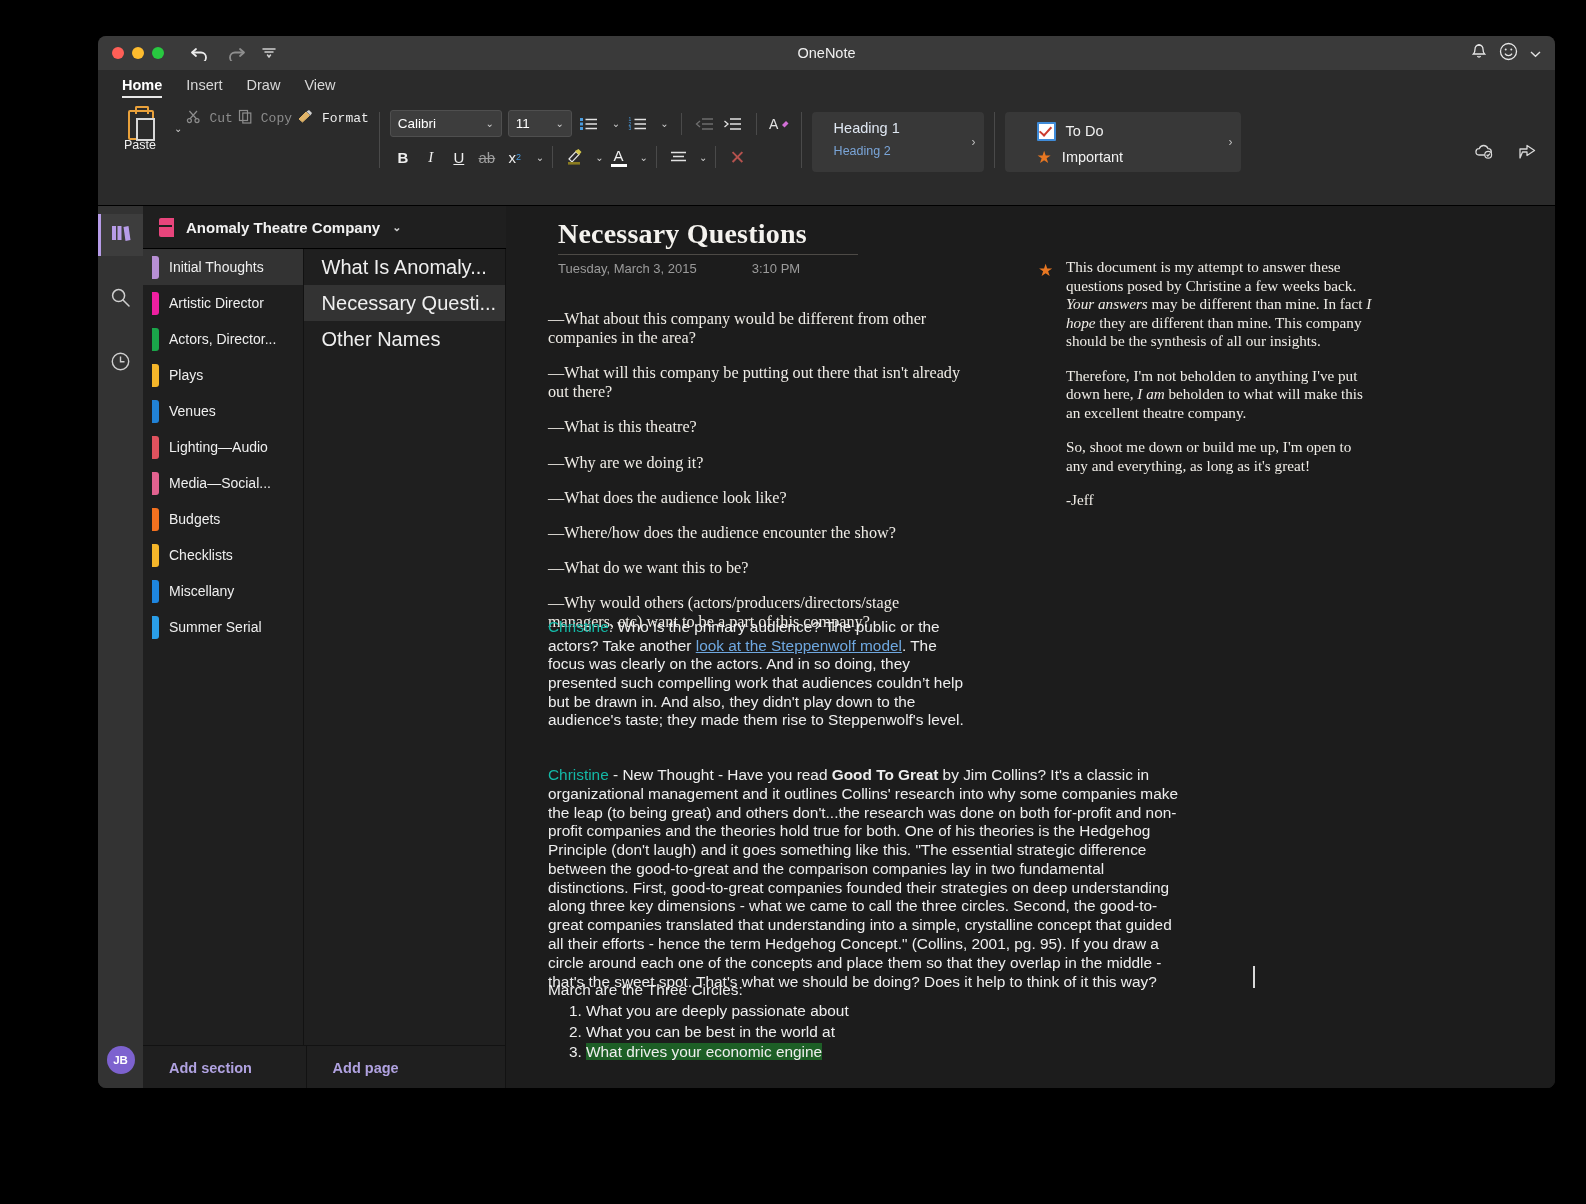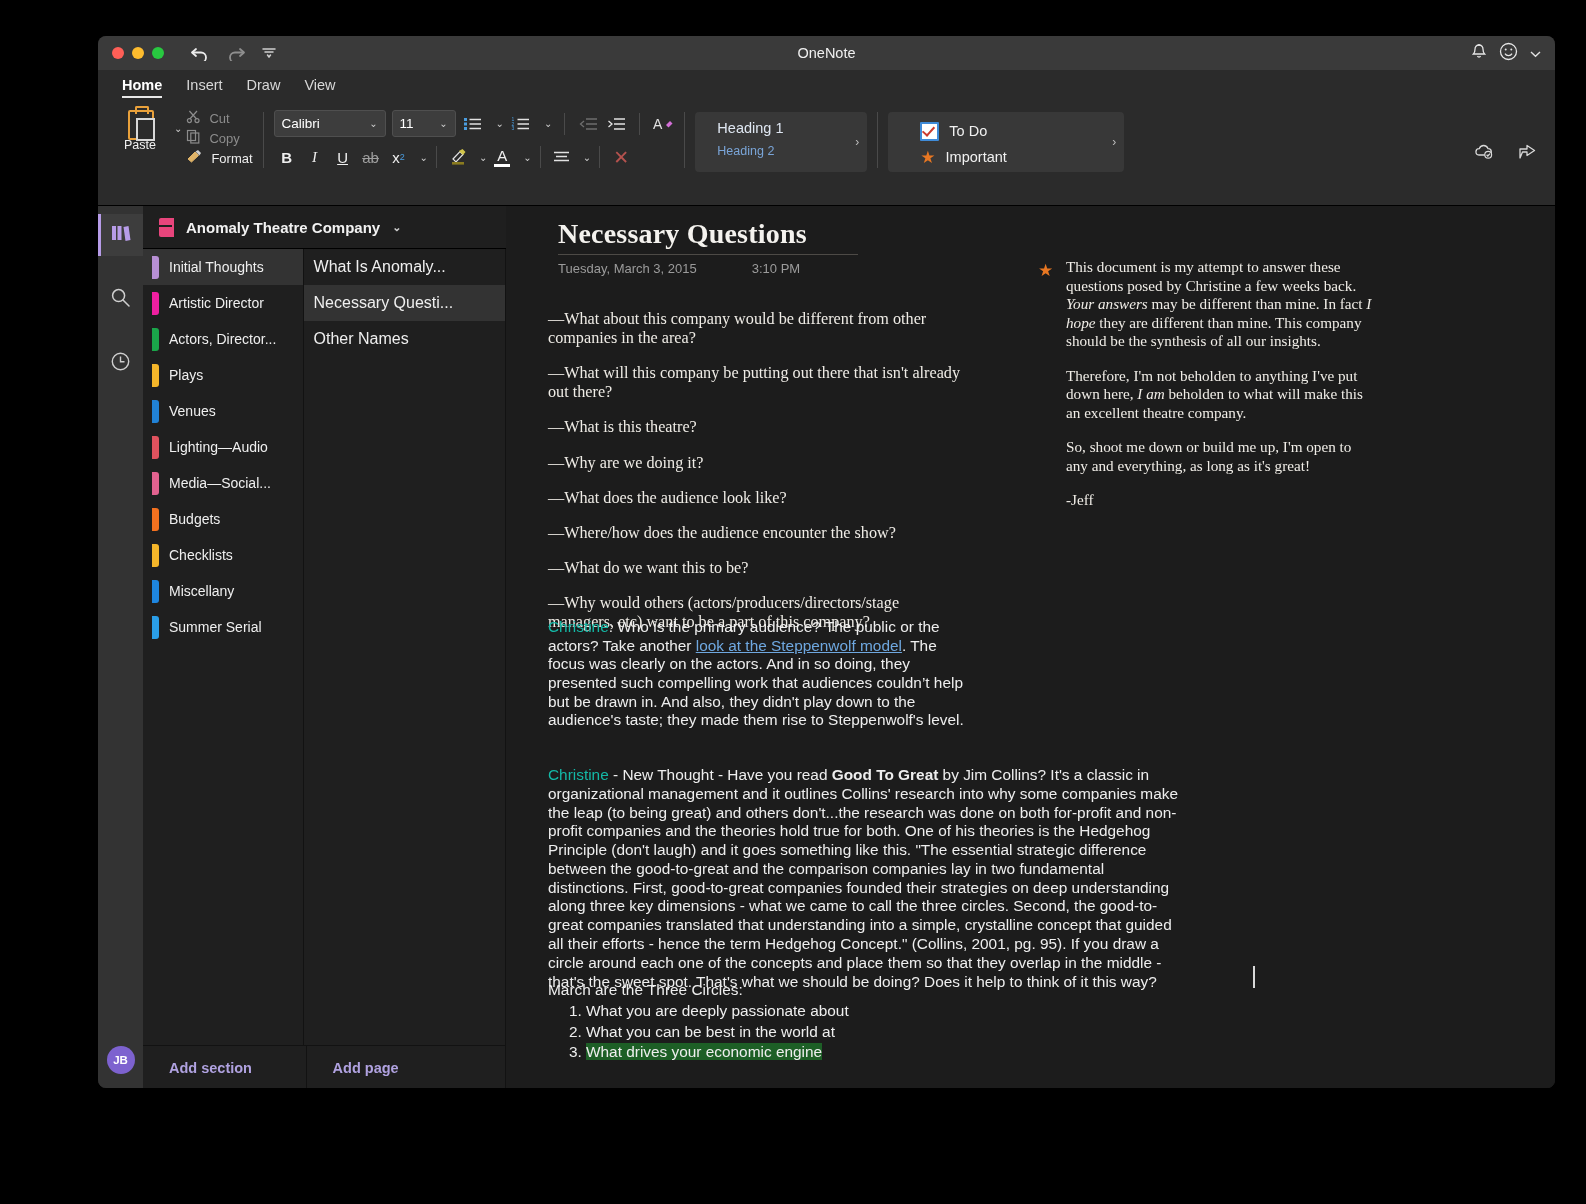--- a/index.html
+++ b/index.html
@@ -24,21 +24,21 @@
   .ribbonright{position:absolute;right:18px;top:72px;display:flex;gap:22px;color:#d9d9d9;}
   .ribbonbody{display:flex;align-items:flex-start;padding:6px 0 0 14px;gap:0;}
   .grp{display:flex;align-items:flex-start;}
   .sep{width:1px;height:56px;background:#4a4a4a;margin:8px 10px 0 10px;}
   .paste{display:flex;flex-direction:column;align-items:center;width:56px;color:#f2f2f2;font-size:12.5px;padding-top:2px;}
   .pasteRow{display:flex;align-items:center;}
   .clip{position:relative;width:28px;height:32px;}
   .clipbody{position:absolute;left:2px;top:4px;width:22px;height:26px;border:2px solid #e9a13b;border-radius:2px;background:transparent;}
   .cliptab{position:absolute;left:9px;top:0px;width:10px;height:6px;border:2px solid #e9a13b;border-bottom:none;border-radius:2px 2px 0 0;}
   .clippage{position:absolute;left:10px;top:12px;width:15px;height:19px;background:#2b2b2b;border:2px solid #d8d8d8;}
-  .cmds{display:flex;flex-direction:column;padding:4px 0 0 4px;}
+  .cmds{display:flex;flex-direction:row;gap:5px;padding:4px 0 0 4px;font-family:Liberation Mono, monospace;}
   .cmd{display:flex;align-items:center;gap:8px;font-size:13px;color:#8c8c8c;height:20px;}
   .cmd.enabled{color:#ededed;}
   .fontrow,.fmtrow{display:flex;align-items:center;gap:6px;}
   .fontrow{padding:6px 0 8px 0;}
   .selbox{background:#3d3d3d;border:1px solid #4f4f4f;border-radius:3px;height:25px;display:flex;align-items:center;justify-content:space-between;color:#fff;font-size:13.5px;padding:0 7px;}
   .selbox.font{width:96px;}
   .selbox.size{width:48px;}
   .chev{color:#cfcfcf;font-size:10px;margin-left:6px;}
   .iconbtn{color:#e2e2e2;display:flex;align-items:center;justify-content:center;height:24px;min-width:22px;font-size:13px;}
   .iconbtn.dim{color:#6e6e6e;}
@@ -65,21 +65,21 @@
   .nbicon{width:17px;height:19px;background:#e8457c;border-radius:2px;position:relative;}
   .nbicon:after{content:"";position:absolute;left:0;top:7px;width:13px;height:2px;background:#1f1f1f;}
   .nbicon:before{content:"";position:absolute;right:0;top:0;bottom:0;width:2.5px;background:#1f1f1f;}
   .panes{display:flex;flex:1;min-height:0;}
   .sections{width:160px;border-right:1px solid #121212;display:flex;flex-direction:column;}
   .pages{width:202px;border-right:1px solid #121212;display:flex;flex-direction:column;}
   .list{flex:1;overflow:hidden;}
   .sect{height:36px;display:flex;align-items:center;gap:10px;padding-left:9px;color:#efefef;font-size:14px;}
   .sect.sel{background:#333333;}
   .cbar{width:7px;height:23px;border-radius:0 3px 3px 0;}
-  .page{height:36px;display:flex;align-items:center;padding-left:10px;color:#efefef;font-size:16px;}
+  .page{height:36px;display:flex;align-items:center;padding-left:18px;color:#efefef;font-size:20px;}
   .page.sel{background:#333333;}
   .addrow{height:44px;border-top:1px solid #121212;display:flex;align-items:center;padding-left:26px;color:#b0a2e0;font-size:14.5px;font-weight:bold;}
   .avatarwrap{width:45px;background:#333333;display:flex;align-items:flex-start;justify-content:center;padding-top:10px;}
   .avatar{width:28px;height:28px;border-radius:50%;background:#7d62cf;color:#fff;font-size:11.5px;font-weight:bold;display:flex;align-items:center;justify-content:center;}
   .bottom{display:flex;height:44px;}
   .canvas{flex:1;background:#1c1c1c;position:relative;overflow:hidden;}
   .pagetitle{position:absolute;left:52px;top:12px;width:300px;}
   .ptitle{font-family:"Liberation Serif",serif;color:#f4f2ee;font-size:28px;font-weight:bold;letter-spacing:.2px;}
   .pmeta{border-top:1px solid #4d4a46;margin-top:4px;padding-top:6px;display:flex;gap:55px;color:#9b9b9b;font-size:13px;}
   .qblock{position:absolute;left:42px;top:104px;width:420px;font-family:"Liberation Serif",serif;color:#efece6;font-size:16.2px;line-height:1.18;}

